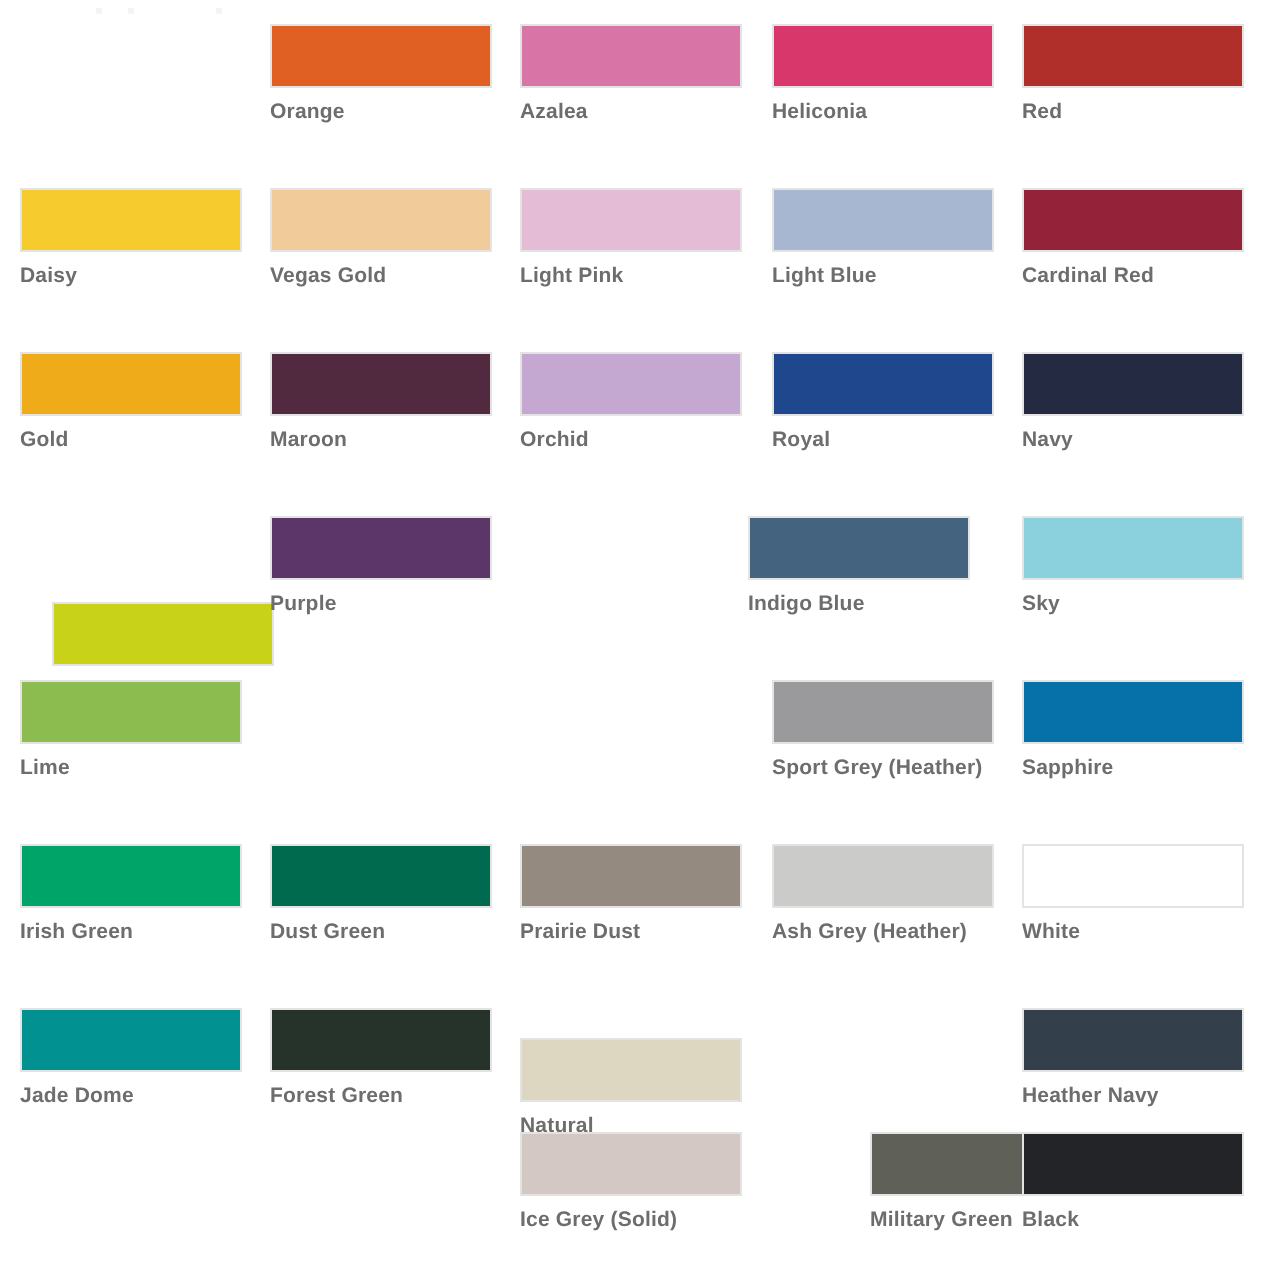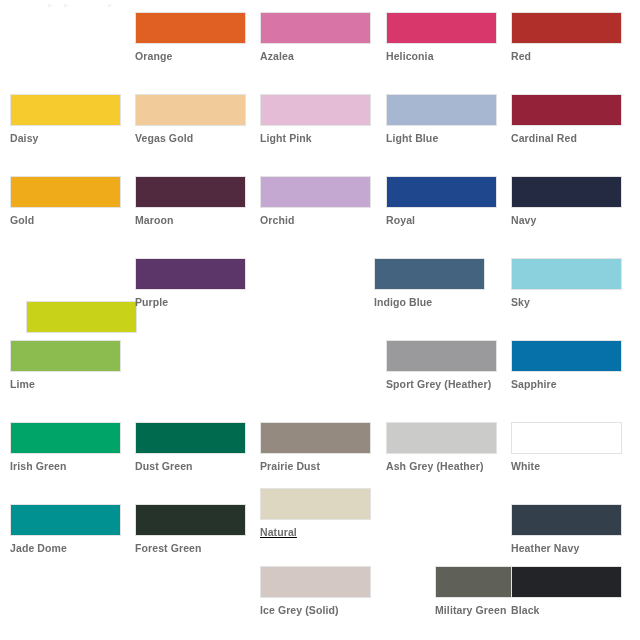--- a/index.html
+++ b/index.html
@@ -174,21 +174,21 @@
       <span class="swatch-label">White</span>
     </div>
     <div class="swatch-cell" style="left: 10px; top: 504px;">
       <div class="swatch-chip" style="background: rgb(0, 145, 144); border-color: rgb(227, 227, 227);"></div>
       <span class="swatch-label">Jade Dome</span>
     </div>
     <div class="swatch-cell" style="left: 135px; top: 504px;">
       <div class="swatch-chip" style="background: rgb(38, 51, 43); border-color: rgb(227, 227, 227);"></div>
       <span class="swatch-label">Forest Green</span>
     </div>
-    <div class="swatch-cell" style="left: 260px; top: 488px; text-decoration: underline;">
+    <div class="swatch-cell" style="left: 260px; top: 519px; text-decoration: underline;">
       <div class="swatch-chip" style="background: rgb(221, 214, 192); border-color: rgb(227, 227, 227);"></div>
       <span class="swatch-label">Natural</span>
     </div>
     <div class="swatch-cell is-empty" style="left: 386px; top: 504px;"></div>
     <div class="swatch-cell" style="left: 511px; top: 504px;">
       <div class="swatch-chip" style="background: rgb(51, 63, 74); border-color: rgb(227, 227, 227);"></div>
       <span class="swatch-label">Heather Navy</span>
     </div>
     <div class="swatch-cell is-empty" style="left: 10px; top: 566px;"></div>
     <div class="swatch-cell is-empty" style="left: 135px; top: 566px;"></div>

